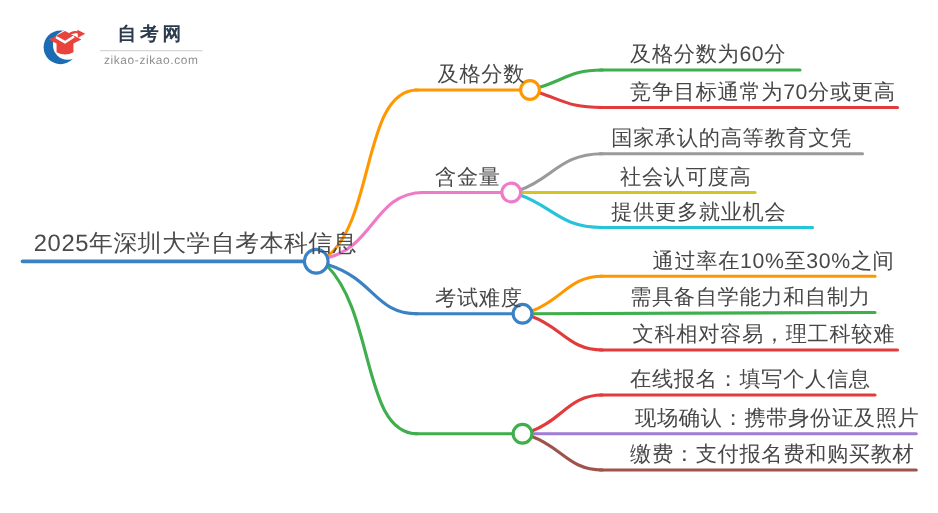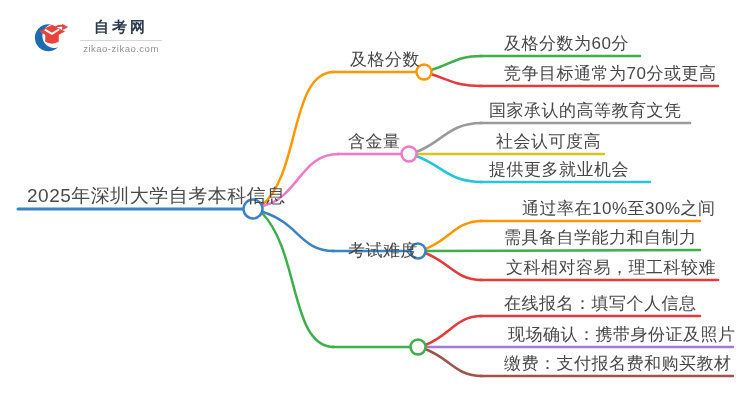--- a/index.html
+++ b/index.html
@@ -82,21 +82,21 @@
       <div class="site-name">自考网</div>
       <div class="logo-divider"></div>
       <div class="site-domain">zikao-zikao.com</div>
     </div>
   </div>
 
   <div class="node root-label" style="left:27px;top:185px;">2025年深圳大学自考本科信息</div>
 
   <div class="node" style="left:350px;top:50px;">及格分数</div>
   <div class="node" style="left:348px;top:132px;">含金量</div>
-  <div class="node" style="left:348px;top:229px;margin-top:12px;">考试难度</div>
+  <div class="node" style="left:348px;top:229px;">考试难度</div>
 
   <div class="node" style="left:504px;top:34px;">及格分数为60分</div>
   <div class="node" style="left:504px;top:64px;">竞争目标通常为70分或更高</div>
 
   <div class="node" style="left:489px;top:101px;">国家承认的高等教育文凭</div>
   <div class="node" style="left:496px;top:132px;">社会认可度高</div>
   <div class="node" style="left:489px;top:160px;">提供更多就业机会</div>
 
   <div class="node" style="left:506px;top:199px;margin-left:16px;">通过率在10%至30%之间</div>
   <div class="node" style="left:504px;top:228px;">需具备自学能力和自制力</div>

